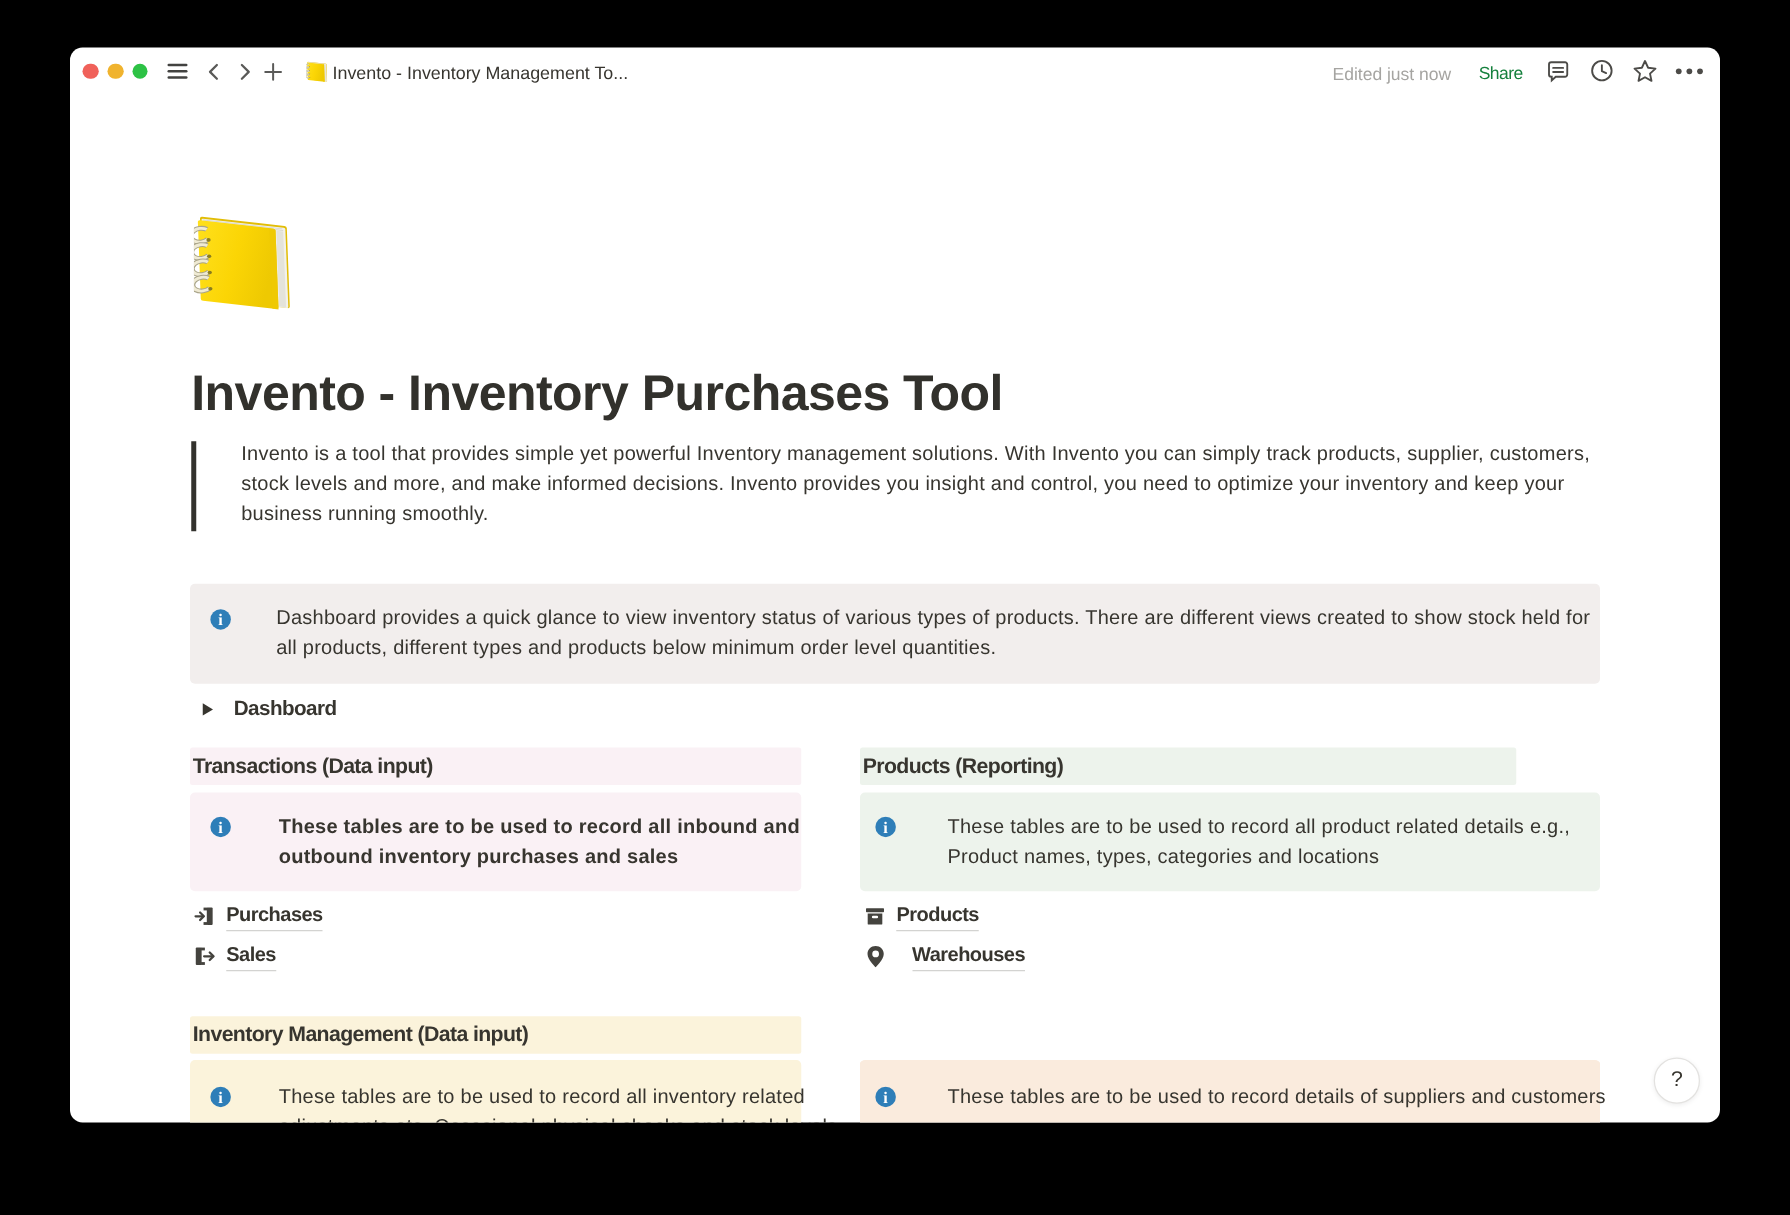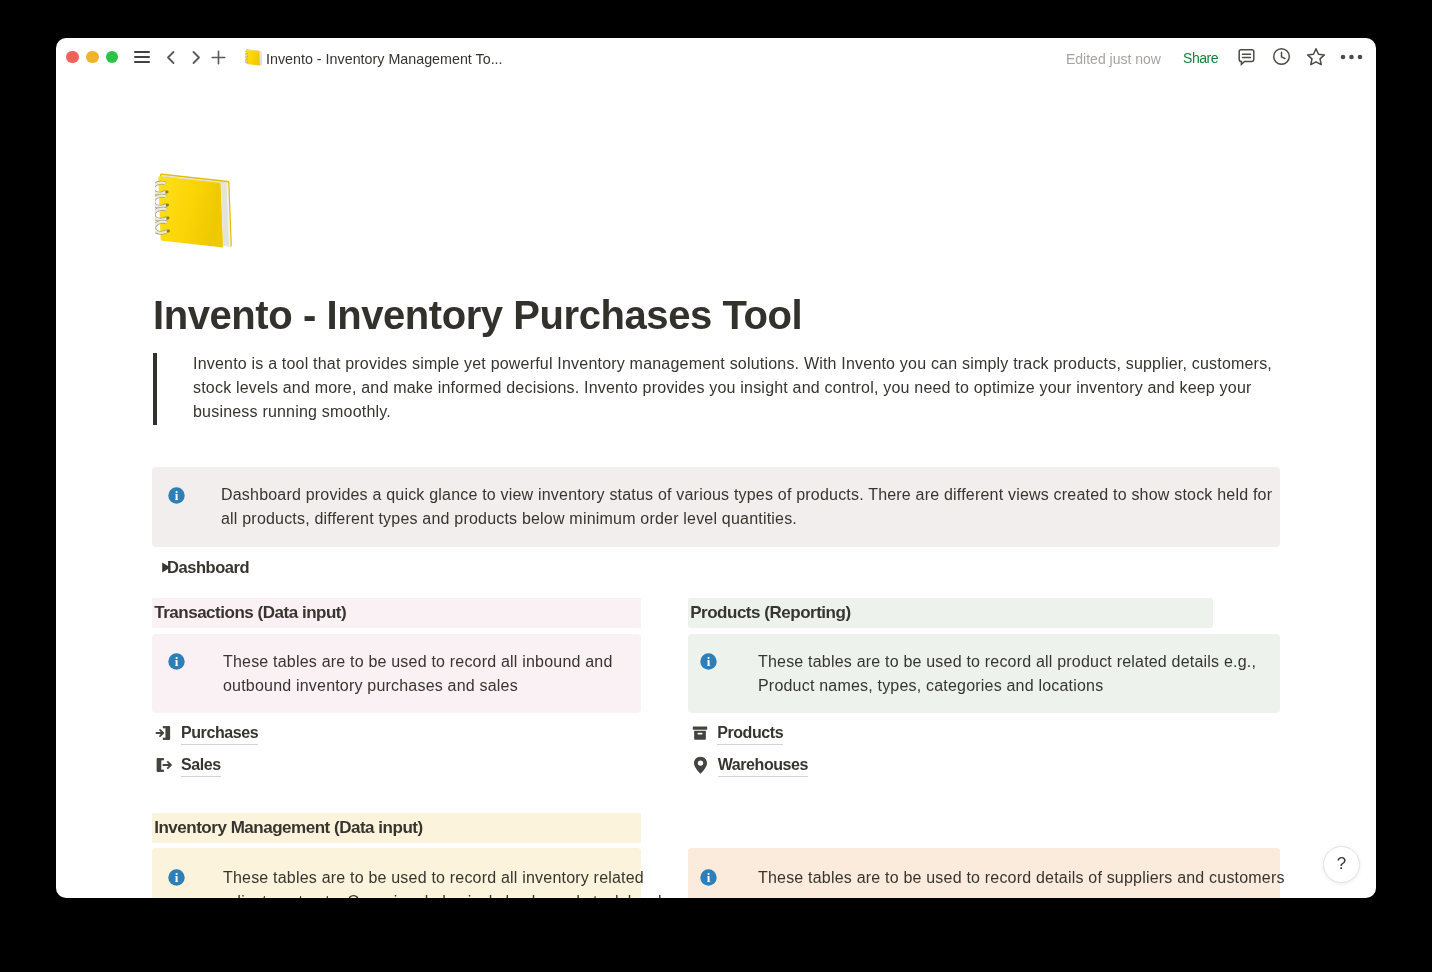--- a/index.html
+++ b/index.html
@@ -111,31 +111,31 @@
   <div class="callout" style="left:96px; top:429px; width:1128px; height:80px; background:#f2eeed;"></div>
   <svg class="abs" style="left:111.5px; top:448.5px;" width="17" height="17" viewBox="0 0 17 17">
     <circle cx="8.5" cy="8.5" r="8.2" fill="#2e7eb8"></circle>
     <text x="8.5" y="13.1" font-family="Liberation Serif" font-size="13" font-weight="bold" fill="#fff" text-anchor="middle">i</text>
   </svg>
   <div class="abs line16" style="left:141px; top:445px;">Dashboard provides a quick glance to view inventory status of various types of products. There are different views created to show stock held for<br>all products, different types and products below minimum order level quantities.</div>
 
   <svg class="abs" style="left:105px; top:524px;" width="10" height="11" viewBox="0 0 10 11">
     <polygon points="1.2,0.6 9.4,5.5 1.2,10.4" fill="#37352f"></polygon>
   </svg>
-  <div class="abs" style="left:111px; top:517.3px; font-size:16.5px; font-weight:700; letter-spacing:-0.45px; line-height:24px;">Dashboard</div>
+  <div class="abs" style="left:131px; top:517.3px; font-size:16.5px; font-weight:700; letter-spacing:-0.45px; line-height:24px;">Dashboard</div>
 
   <div class="hdr" style="left:96px; top:560.3px; width:489px; background:#faf1f5;">Transactions (Data input)</div>
   <div class="hdr" style="left:632px; top:560.3px; width:525px; background:#edf3ec;">Products (Reporting)</div>
 
   <div class="callout" style="left:96px; top:595.5px; width:489px; height:79px; background:#faf1f5;"></div>
   <svg class="abs" style="left:111.5px; top:615px;" width="17" height="17" viewBox="0 0 17 17">
     <circle cx="8.5" cy="8.5" r="8.2" fill="#2e7eb8"></circle>
     <text x="8.5" y="13.1" font-family="Liberation Serif" font-size="13" font-weight="bold" fill="#fff" text-anchor="middle">i</text>
   </svg>
-  <div class="abs line16" style="left:143px; top:611.5px;">These tables are to be used to record all inbound and<br>outbound inventory purchases and sales</div>
+  <div class="abs line16" style="left:143px; top:611.5px;font-weight:bold;">These tables are to be used to record all inbound and<br>outbound inventory purchases and sales</div>
 
   <div class="callout" style="left:632px; top:595.5px; width:592px; height:79px; background:#edf3ec;"></div>
   <svg class="abs" style="left:643.5px; top:615px;" width="17" height="17" viewBox="0 0 17 17">
     <circle cx="8.5" cy="8.5" r="8.2" fill="#2e7eb8"></circle>
     <text x="8.5" y="13.1" font-family="Liberation Serif" font-size="13" font-weight="bold" fill="#fff" text-anchor="middle">i</text>
   </svg>
   <div class="abs line16" style="left:678px; top:611.5px;">These tables are to be used to record all product related details e.g.,<br>Product names, types, categories and locations</div>
 
   <div class="lnk" style="left:99px; top:683px;">
     <svg width="18" height="18" viewBox="0 0 20 20">
@@ -159,21 +159,21 @@
   </div>
 
   <div class="lnk" style="left:635.2px; top:683px;">
     <svg width="18" height="18" viewBox="0 0 20 20">
       <rect x="2" y="2.8" width="16" height="3.6" rx="0.6" fill="#44433e"></rect>
       <path d="M3.5 7.6 h13 v9 a0.8 0.8 0 0 1 -0.8 0.8 H4.3 a0.8 0.8 0 0 1 -0.8-0.8 z" fill="#44433e"></path>
       <rect x="7.2" y="9.6" width="5.6" height="2.2" rx="1.1" fill="#fff"></rect>
     </svg>
     <span>Products</span>
   </div>
-  <div class="lnk" style="left:636.7px; top:715px;">
+  <div class="lnk" style="left:636.7px; top:715px;gap:12px;">
     <svg width="15" height="19" viewBox="0 0 15 19">
       <path d="M7.5 0.8 C3.8 0.8 1 3.6 1 7.2 c0 4.6 6.5 10.6 6.5 10.6 s6.5-6 6.5-10.6 C14 3.6 11.2 0.8 7.5 0.8 z M7.5 9.8 a2.7 2.7 0 1 1 0-5.4 a2.7 2.7 0 0 1 0 5.4 z" fill="#44433e"></path>
     </svg>
     <span style="margin-left:2px;">Warehouses</span>
   </div>
 
   <div class="hdr" style="left:96px; top:774.7px; width:489px; background:#fbf3db;">Inventory Management (Data input)</div>
   <div class="hdr" style="left:632px; top:811px; width:592px; background:#faebdd;">People/ Organisations (Reporting)</div>
 
   <div class="callout" style="left:96px; top:809.7px; width:489px; height:79px; background:#fbf3db;"></div>

